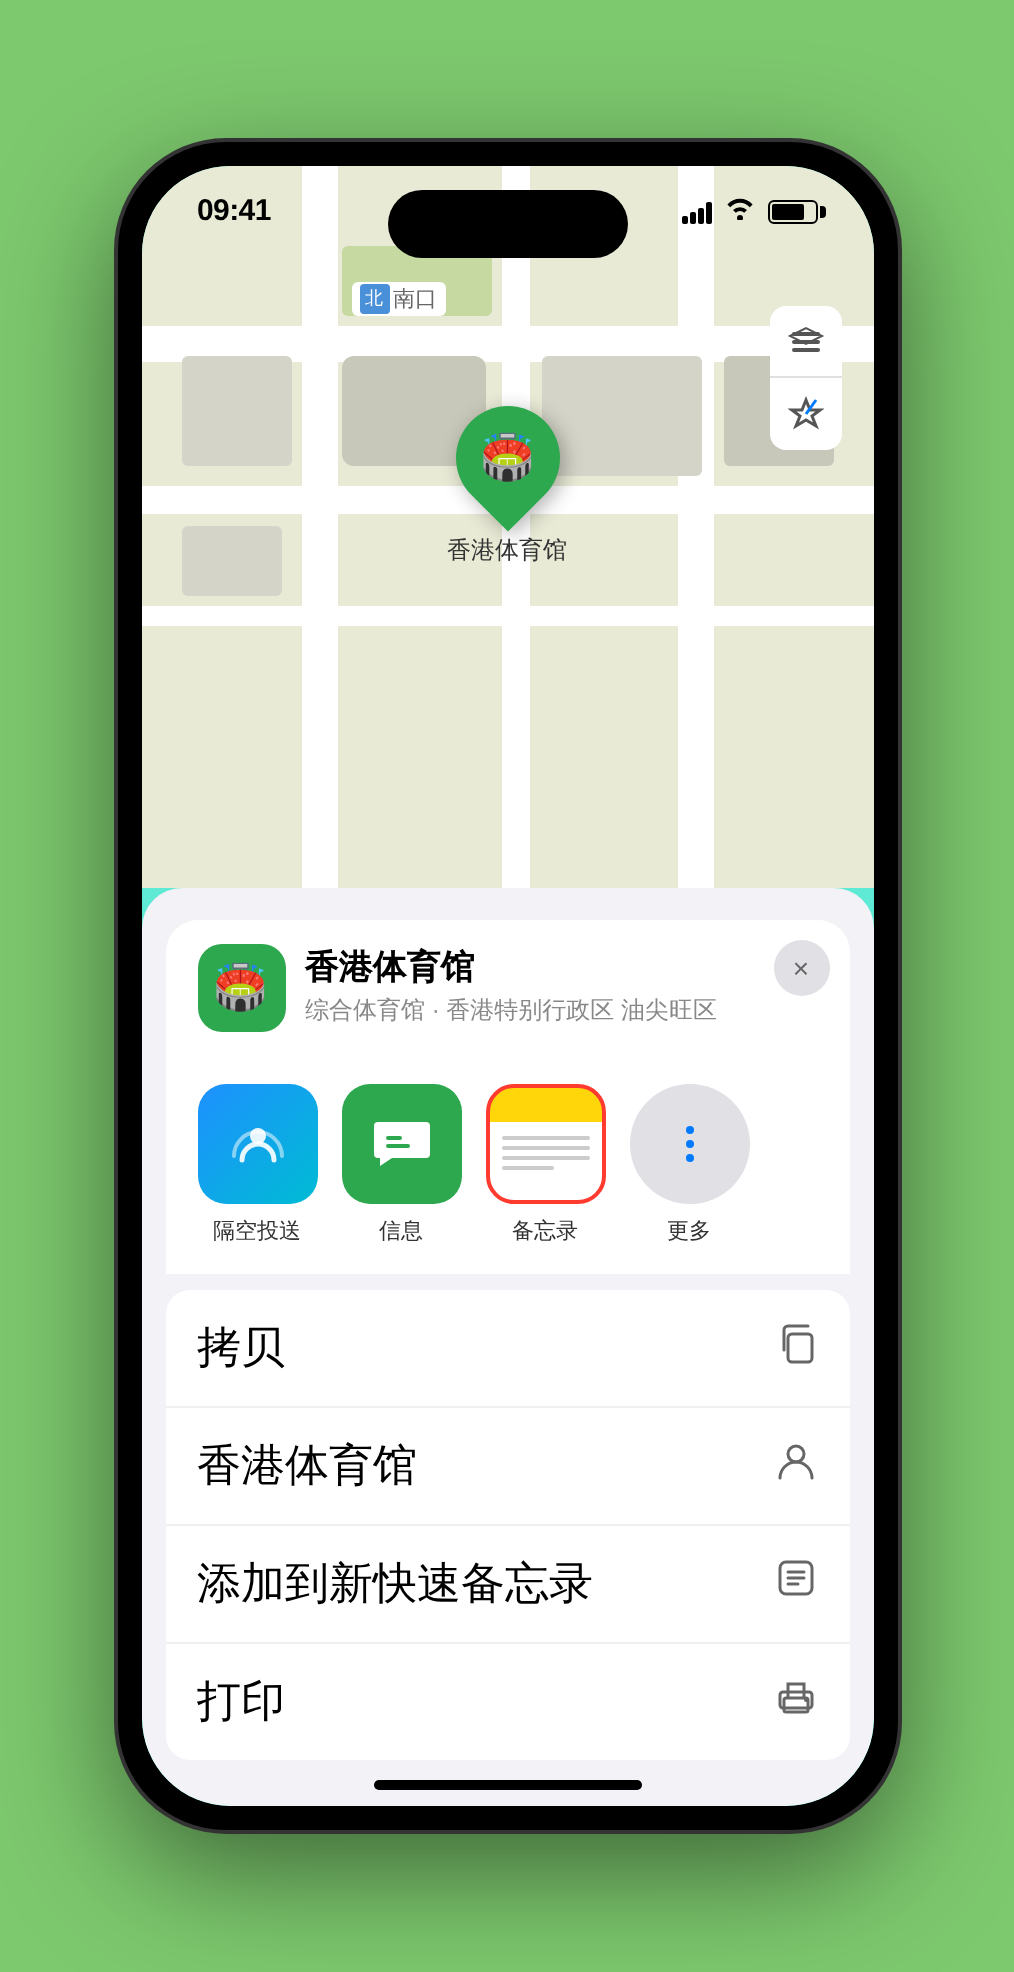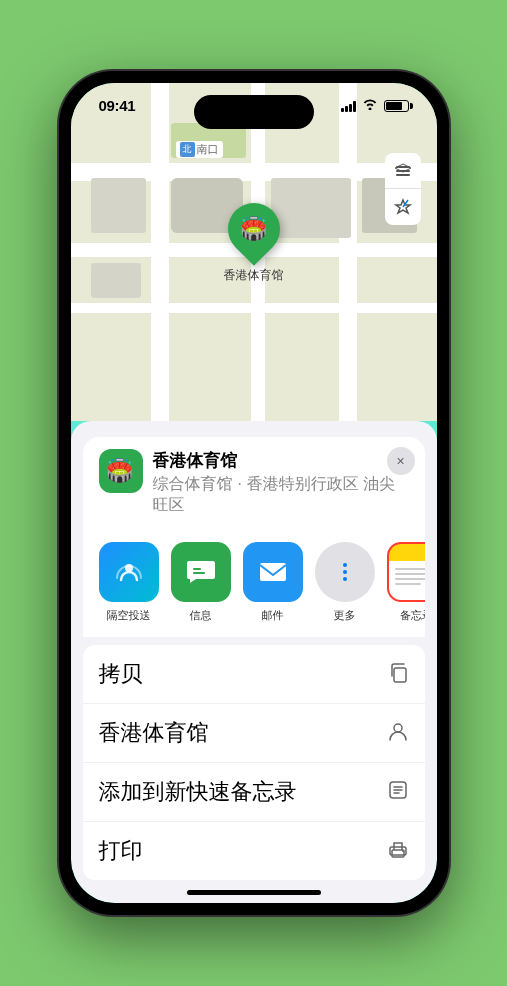--- a/index.html
+++ b/index.html
@@ -291,21 +291,21 @@
       padding-top: 12px;
     }
 
     .venue-name {
       font-size: 17px;
       font-weight: 600;
       color: #000;
     }
 
     .venue-subtitle {
-      font-size: 16px;
+      font-size: 12px;
       color: #888;
       margin-top: 2px;
     }
 
     .close-btn {
       position: absolute;
       top: 10px;
       right: 10px;
       width: 28px;
       height: 28px;
@@ -549,52 +549,43 @@
         <div class="share-item">
           <div class="share-icon messages">
             <svg width="34" height="34" viewBox="0 0 34 34">
               <path d="M5 6h24a2 2 0 0 1 2 2v14a2 2 0 0 1-2 2H12l-6 4v-4H5a2 2 0 0 1-2-2V8a2 2 0 0 1 2-2z" fill="white"></path>
               <path d="M10 14h6m-6 4h10" stroke="#2ea84f" stroke-width="2" stroke-linecap="round"></path>
             </svg>
           </div>
           <span class="share-label">信息</span>
         </div>
 
-        <div class="share-item">
-          <div class="share-icon mail">
-            <svg width="34" height="34" viewBox="0 0 34 34">
-              <rect x="4" y="8" width="26" height="18" rx="2" fill="white"></rect>
-              <path d="M4 10l13 10 13-10" fill="none" stroke="#2196f3" stroke-width="2"></path>
-            </svg>
-          </div>
-          <span class="share-label">邮件</span>
-        </div>
-
-        <div class="share-item">
-          <div class="share-more">
-            <div class="more-dots">
-              <div class="more-dot"></div>
-              <div class="more-dot"></div>
-              <div class="more-dot"></div>
-            </div>
-          </div>
-          <span class="share-label">更多</span>
-        </div>
 
         <div class="share-item">
           <div class="share-icon notes notes-highlighted">
             <div class="notes-lines">
               <div class="notes-line"></div>
               <div class="notes-line"></div>
               <div class="notes-line"></div>
               <div class="notes-line" style="width:60%"></div>
             </div>
           </div>
           <span class="share-label">备忘录</span>
         </div>
+
+        <div class="share-item">
+          <div class="share-more">
+            <div class="more-dots">
+              <div class="more-dot"></div>
+              <div class="more-dot"></div>
+              <div class="more-dot"></div>
+            </div>
+          </div>
+          <span class="share-label">更多</span>
+        </div>
       </div>
 
       <div class="action-list">
 
         <div class="action-row">
           <span class="action-label">拷贝</span>
           <span class="action-icon">
             <svg width="22" height="22" viewBox="0 0 22 22">
               <rect x="7" y="7" width="12" height="14" rx="2" fill="none" stroke="#666" stroke-width="1.5"></rect>
               <path d="M5 15V5a2 2 0 0 1 2-2h10" fill="none" stroke="#666" stroke-width="1.5" stroke-linecap="round"></path>

